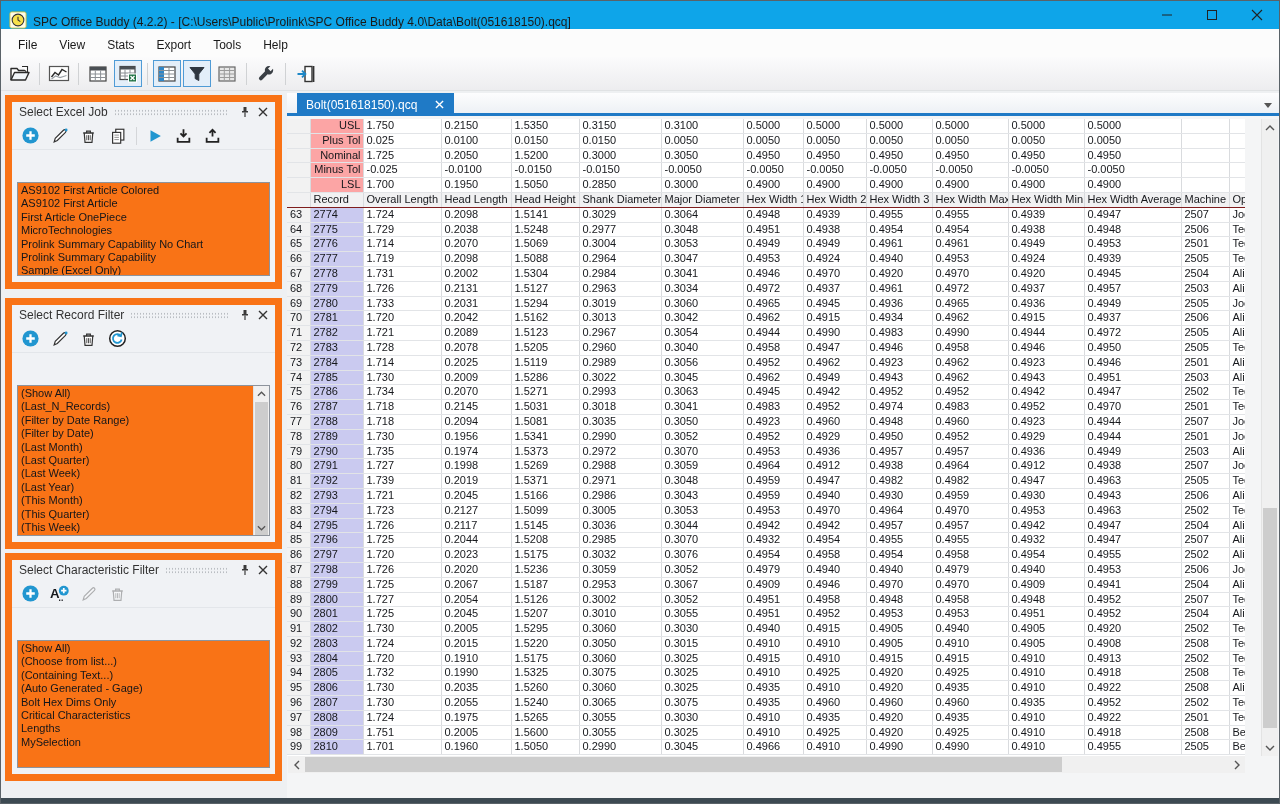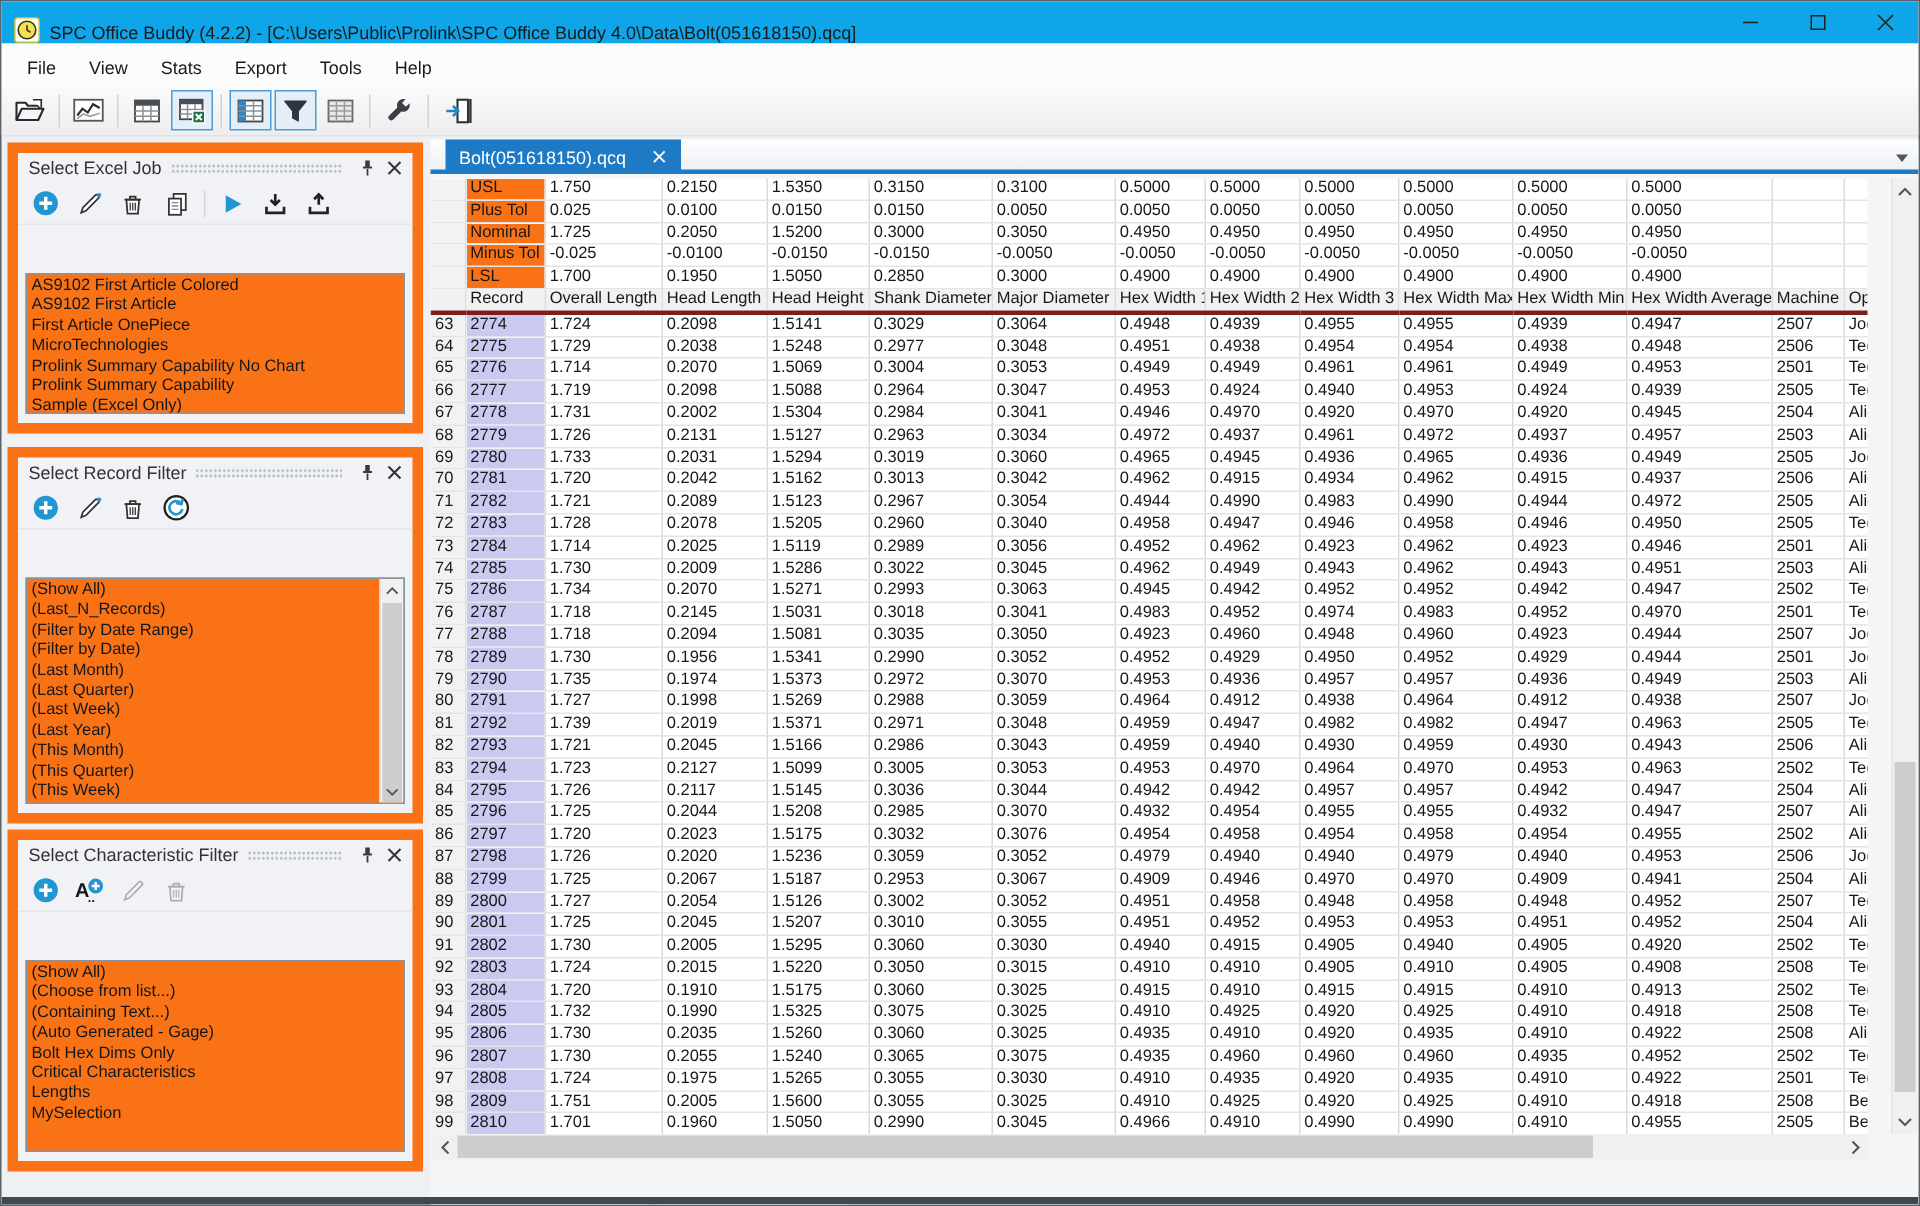--- a/index.html
+++ b/index.html
@@ -48,23 +48,23 @@
   .tabstrip { position:relative; height:23px; background:linear-gradient(#fdfdfe,#edf1f5); border-bottom:3px solid #1f7ac6; }
   .tab { position:absolute; left:10px; top:0; height:23px; background:#1f7ac6; color:#fff; display:flex; align-items:center; padding:0 9px; font-size:12px; gap:16px; }
   .tab-close { width:12px; height:12px; display:flex; align-items:center; justify-content:center; }
   .strip-drop { position:absolute; right:7px; bottom:5px; width:0; height:0; border-left:4px solid transparent; border-right:4px solid transparent; border-top:5px solid #555; }
 
   
   .table-wrap { position:absolute; top:26px; left:0; width:958px; height:637px; overflow:hidden; background:#fff; }
   table.grid { border-collapse:collapse; table-layout:fixed; width:976px; }
   table.grid td { font-size:11px; line-height:13.8px; padding:0 2px 0 3px; border-right:1px solid #d9dbde; border-bottom:1px solid #e2e4e7; white-space:nowrap; overflow:hidden; color:#16181c; }
   td.rownum { background:#f2f2f2; border-right:1px solid #c6c8ca; border-bottom:1px solid #d4d6d8; color:#26282c; }
-  td.speclabel { background:#f97316; }
+  td.speclabel { background:#fca5a5;text-align:right; }
   td.recordcell { background:#cacaf0; }
-  tr.headrow td { background:#f1f1f2; border-bottom:3px solid #7f1d1d;margin-top:20px; }
+  tr.headrow td { background:#f1f1f2; border-bottom:1px solid #7f1d1d;margin-top:20px; }
   td.oos { color:#e32222; }
 
   
   .vscroll { position:absolute; top:26px; right:1px; width:17px; height:637px; background:#f0f0f0; border-left:1px solid #e3e3e3; }
   .sb-arrow { height:17px; display:flex; align-items:center; justify-content:center; color:#5a5a5a; font-size:9px; }
   .vscroll .sb-down { position:absolute; bottom:0; left:0; right:0; }
   .v-thumb { position:absolute; left:1px; right:1px; top:389px; height:220px; background:#cdcdcd; }
   .hscroll { position:absolute; left:1px; top:663px; width:957px; height:17px; background:#f0f0f0; display:flex; align-items:stretch; }
   .hscroll .sb-arrow { width:17px; height:17px; }
   .h-track { position:relative; flex:1; }

